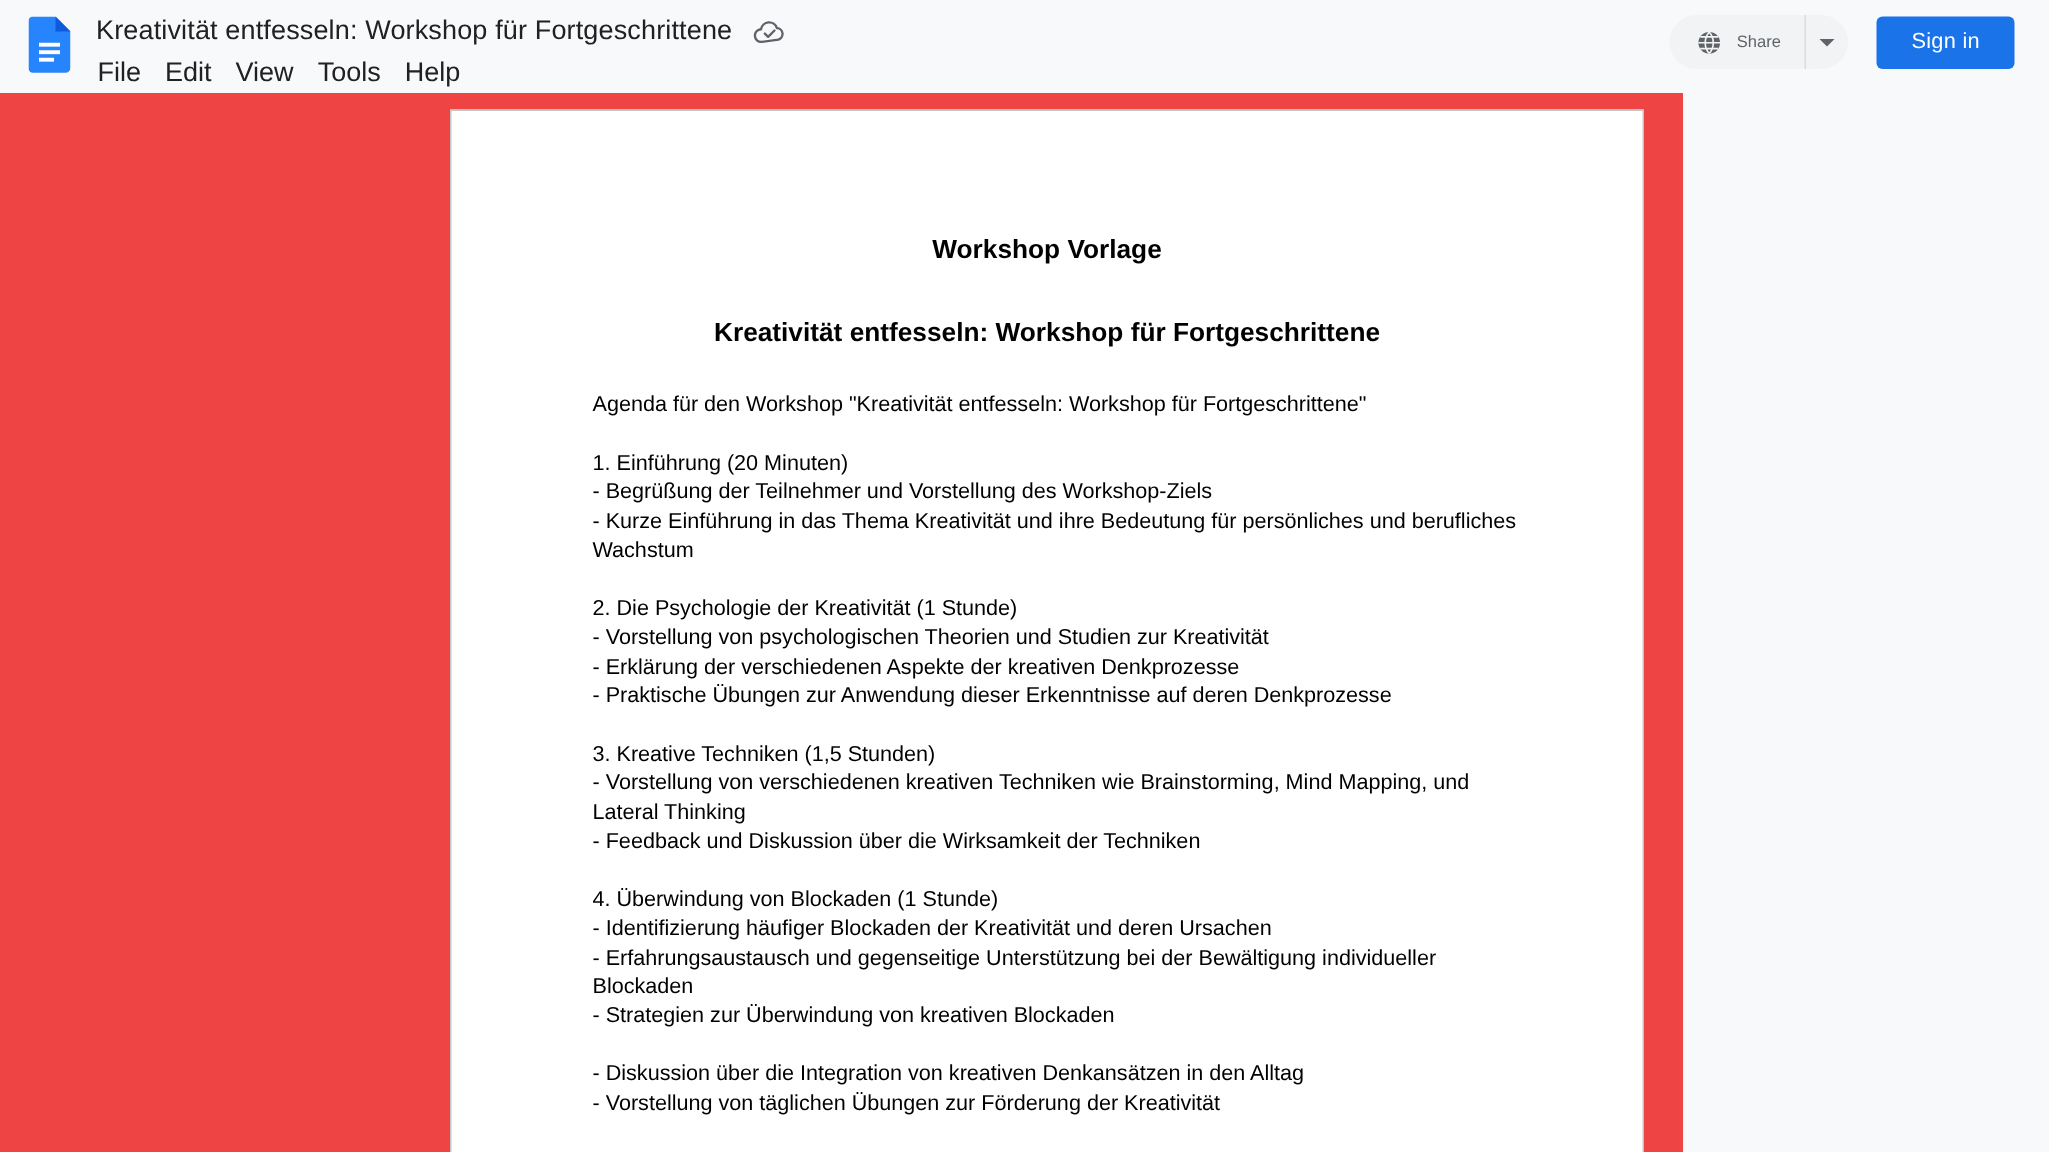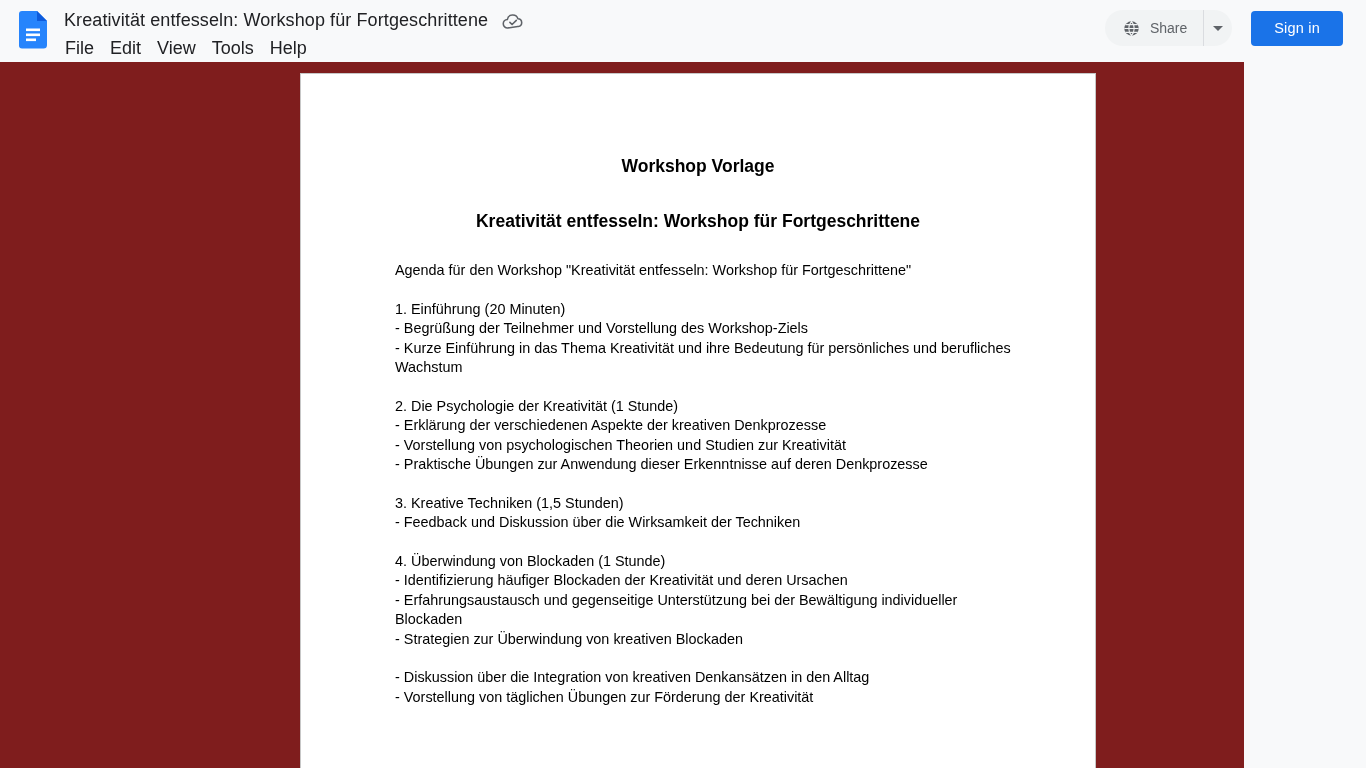--- a/index.html
+++ b/index.html
@@ -35,21 +35,21 @@
 
   .share-pill {
     display: flex; align-items: stretch; height: 36px;
     background: #f1f3f4; border-radius: 18px; overflow: hidden;
   }
   .share-main {
     display: flex; align-items: center; gap: 10px;
     padding: 0 16px 0 18px; cursor: pointer;
     border: none; background: transparent;
     font-family: "Liberation Sans", sans-serif;
-    font-size: 14px; color: #5f6368; font-weight: 500;
+    font-size: 11px; color: #5f6368; font-weight: 500;
   }
   .share-caret-btn {
     display: flex; align-items: center; justify-content: center;
     width: 28px; border: none; background: transparent; cursor: pointer;
     border-left: 1px solid #dadce0;
   }
   .caret-down {
     width: 0; height: 0;
     border-left: 5px solid transparent; border-right: 5px solid transparent;
     border-top: 5px solid #5f6368;
@@ -57,21 +57,21 @@
 
   .sign-in-btn {
     margin-left: 19px; height: 35px; padding: 0 23px;
     background: #1a73e8; color: #ffffff;
     border: none; border-radius: 4px; cursor: pointer;
     font-family: "Liberation Sans", sans-serif;
     font-size: 14.5px; font-weight: normal; letter-spacing: 0.2px;
   }
 
   
-  .canvas { position: absolute; left: 0; top: 62px; width: 1244px; height: 706px; background: #7f1d1d; text-decoration: underline; }
+  .canvas { position: absolute; left: 0; top: 62px; width: 1122px; height: 706px; background: #ef4444; text-decoration: underline; }
   .page {
     position: absolute; left: 300px; top: 11px;
     width: 794px; height: 720px;
     background: #ffffff; border: 1px solid #c7c7c7;
   }
   .doc-h1 {
     margin-top: 81px;
     text-align: center; font-size: 17.5px; font-weight: bold; color: #000000;
     line-height: 23px;
   }
@@ -145,28 +145,29 @@
       <div class="doc-par">
           <div>1. Einführung (20 Minuten)</div>
           <div>
             <div>- Begrüßung der Teilnehmer und Vorstellung des Workshop-Ziels</div>
             <div>- Kurze Einführung in das Thema Kreativität und ihre Bedeutung für persönliches und berufliches Wachstum</div>
           </div>
         </div>
         <div class="doc-par">
           <div>2. Die Psychologie der Kreativität (1 Stunde)</div>
           <div>
+            <div>- Vorstellung von psychologischen Theorien und Studien zur Kreativität</div>
             <div>- Erklärung der verschiedenen Aspekte der kreativen Denkprozesse</div>
-            <div>- Vorstellung von psychologischen Theorien und Studien zur Kreativität</div>
             <div>- Praktische Übungen zur Anwendung dieser Erkenntnisse auf deren Denkprozesse</div>
           </div>
         </div>
         <div class="doc-par">
           <div>3. Kreative Techniken (1,5 Stunden)</div>
           <div>
+            <div>- Vorstellung von verschiedenen kreativen Techniken wie Brainstorming, Mind Mapping, und Lateral Thinking</div>
             <div>- Feedback und Diskussion über die Wirksamkeit der Techniken</div>
           </div>
         </div>
         <div class="doc-par">
           <div>4. Überwindung von Blockaden (1 Stunde)</div>
           <div>
             <div>- Identifizierung häufiger Blockaden der Kreativität und deren Ursachen</div>
             <div>- Erfahrungsaustausch und gegenseitige Unterstützung bei der Bewältigung individueller Blockaden</div>
             <div>- Strategien zur Überwindung von kreativen Blockaden</div>
           </div>

